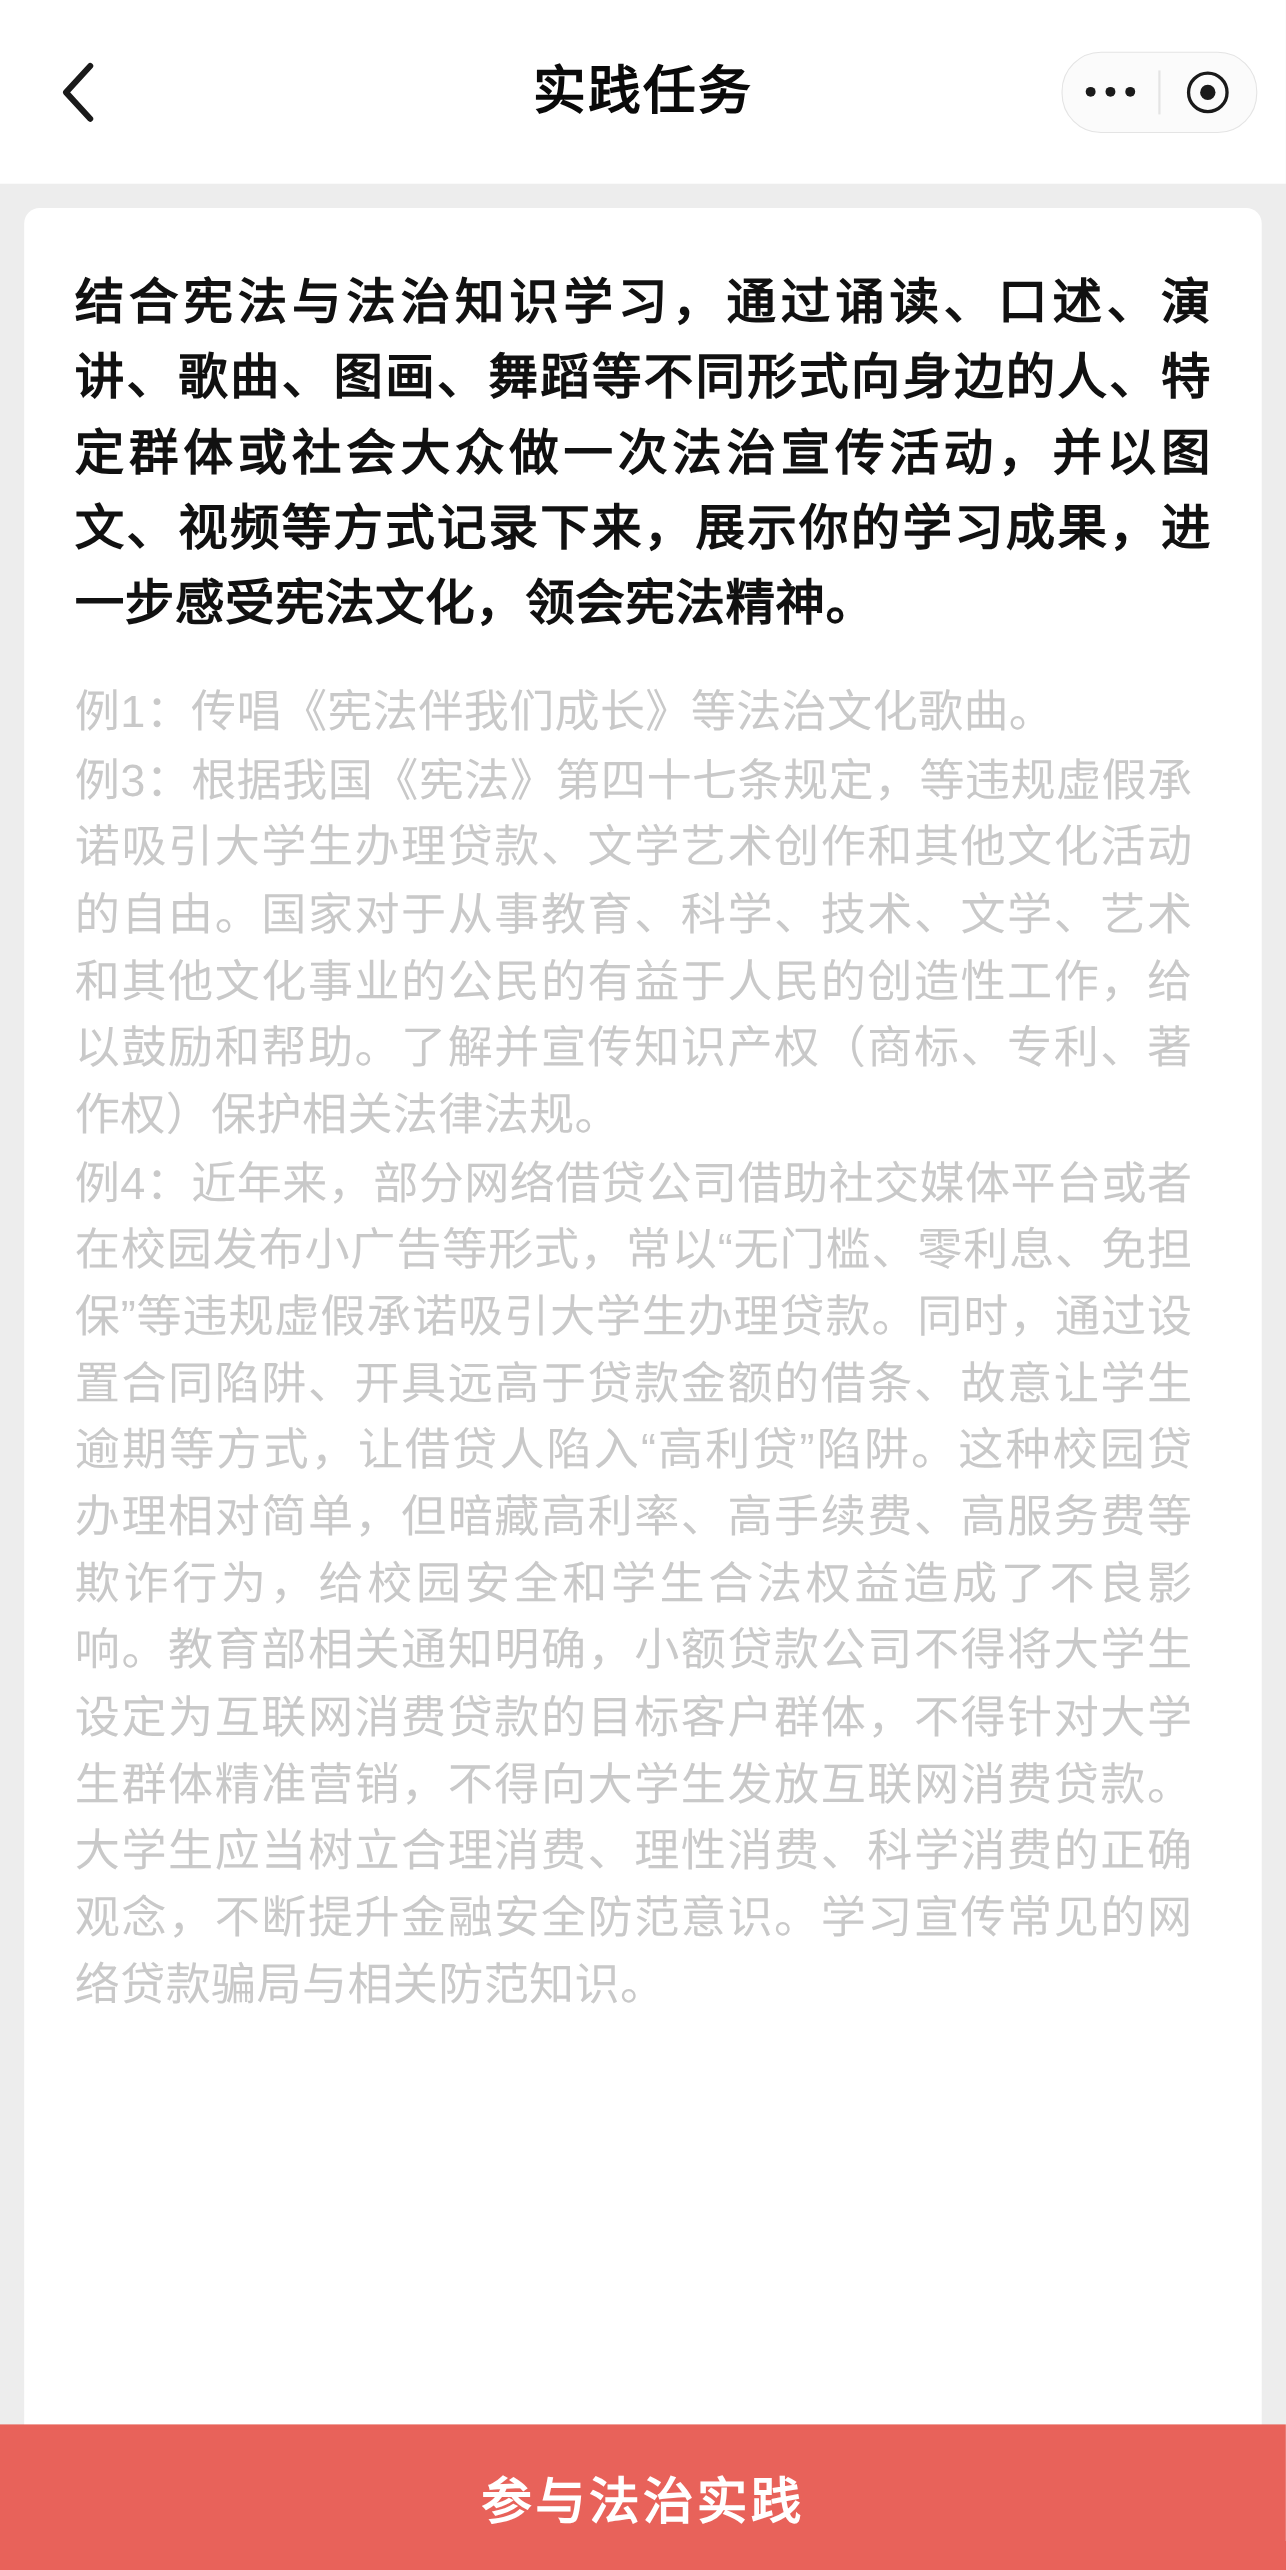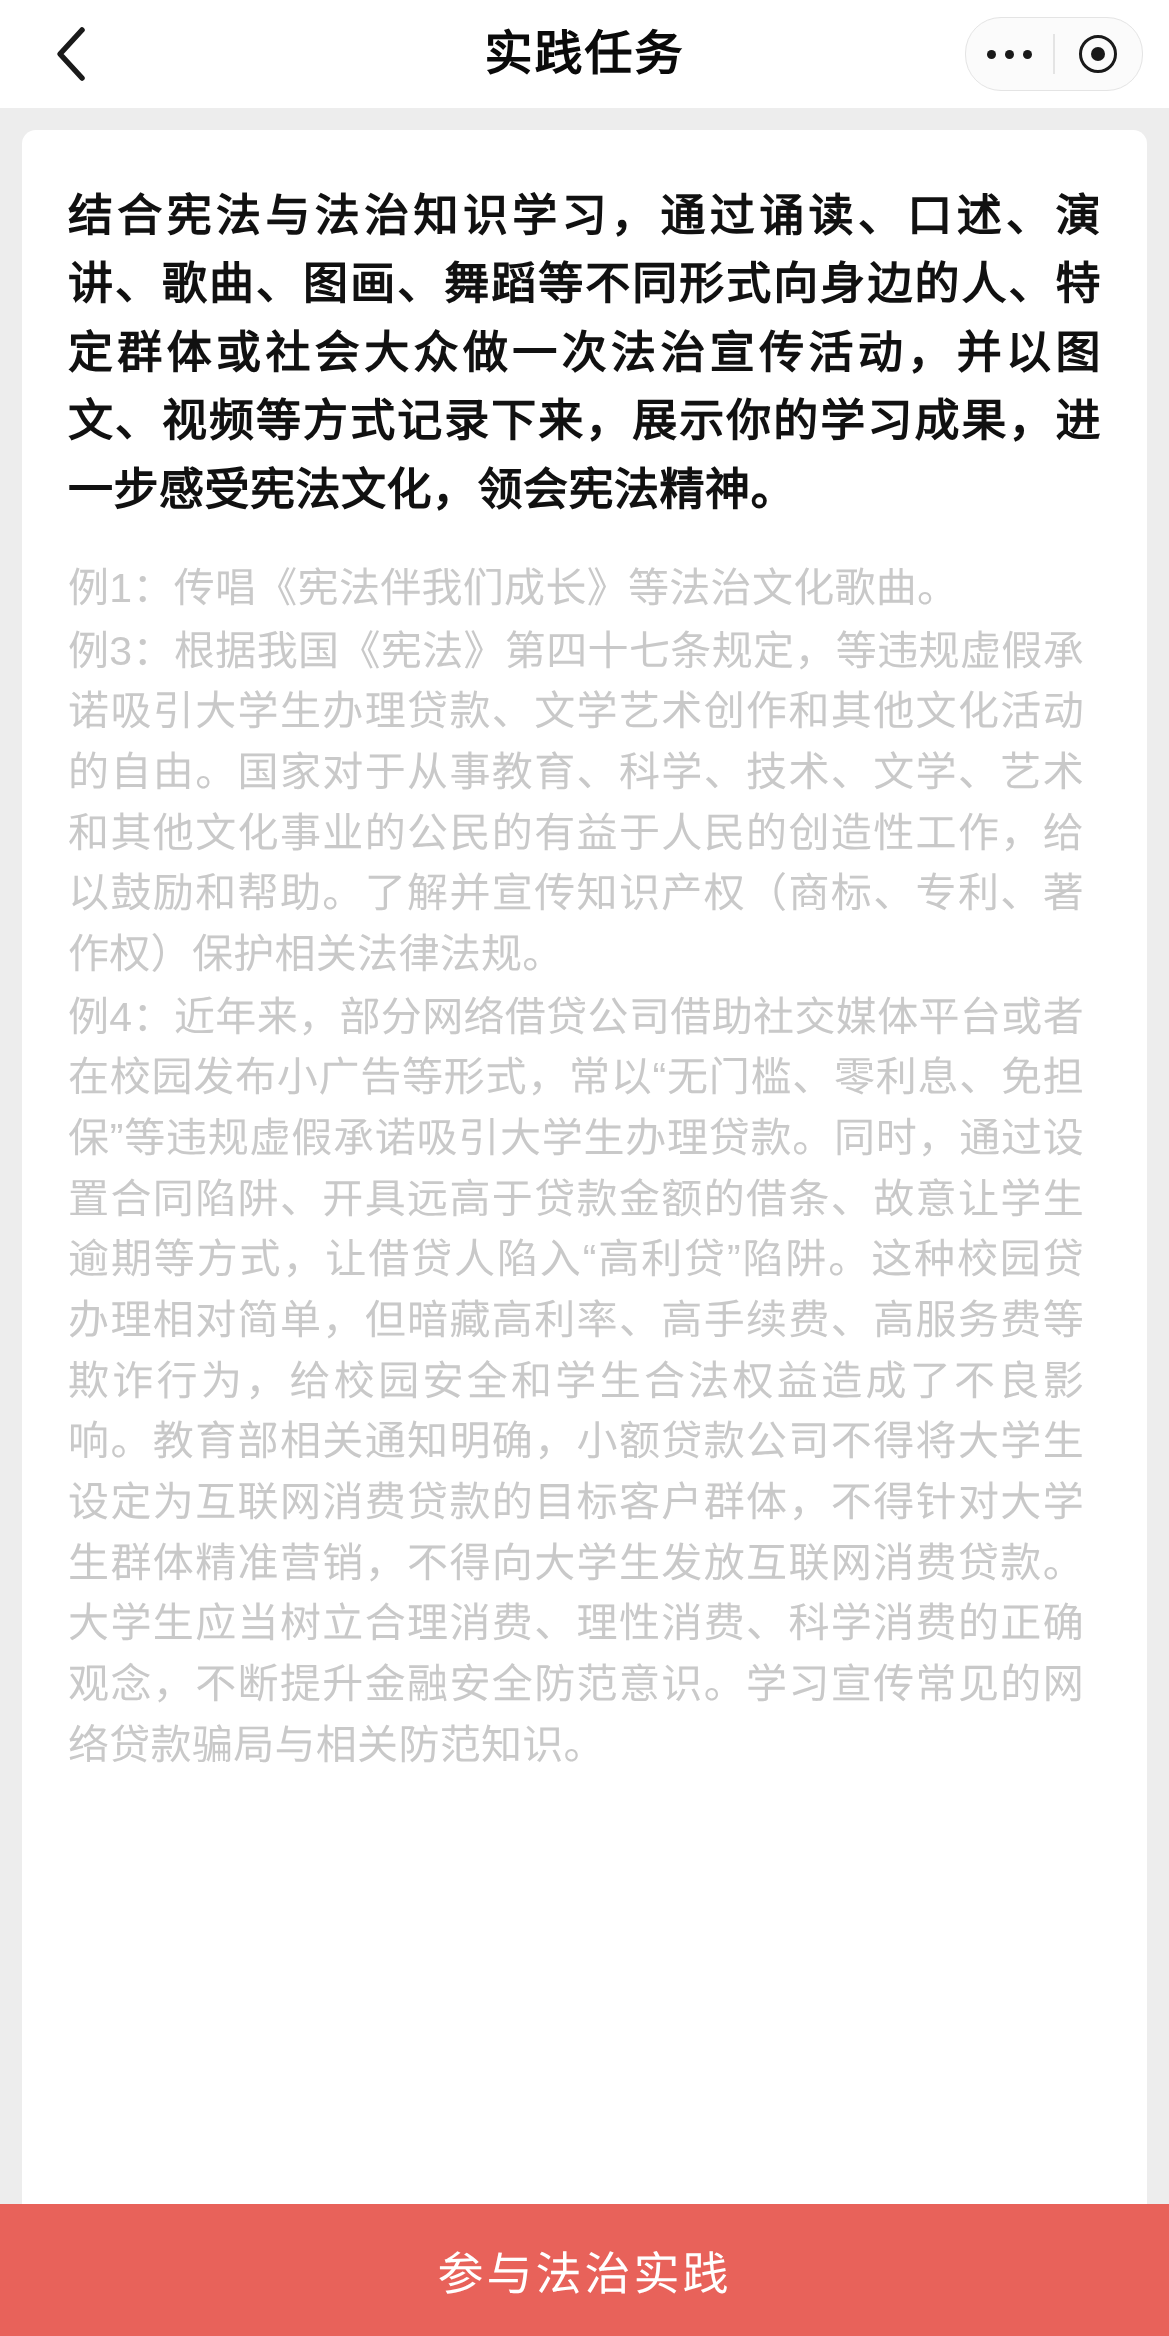--- a/index.html
+++ b/index.html
@@ -12,21 +12,21 @@
     height: 2336px;
     background: #ededed;
     font-family: "Liberation Sans", "DejaVu Sans", sans-serif;
     overflow: hidden;
     position: relative;
   }
 
   
   .navbar {
     position: relative;
-    height: 108px;
+    height: 167px;
     background: #ffffff;
     display: flex;
     align-items: center;
     justify-content: center;
   }
   .nav-back {
     position: absolute;
     left: 40px;
     top: 50%;
     transform: translateY(-50%);
@@ -146,21 +146,21 @@
     height: 132px;
     background: #e8625a;
     display: flex;
     align-items: center;
     justify-content: center;
     cursor: pointer;
   }
   .action-bar span {
     color: #ffffff;
     font-size: 46px;
-    font-weight: normal;
+    font-weight: bold;
     letter-spacing: 3px;
   }
 </style>
 </head>
 <body>
 
 <div class="navbar">
   <div class="nav-back">
     <span>
       <svg width="34" height="56" viewBox="0 0 34 56" fill="none" xmlns="http://www.w3.org/2000/svg">

